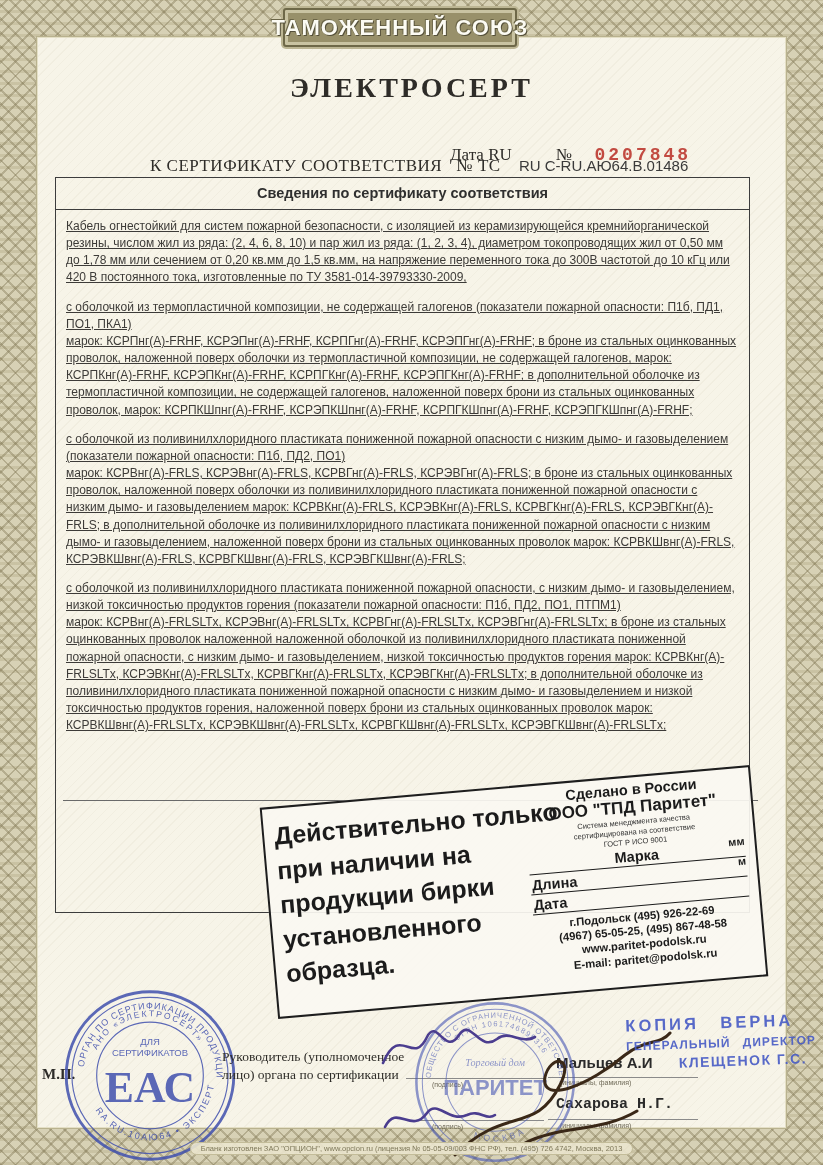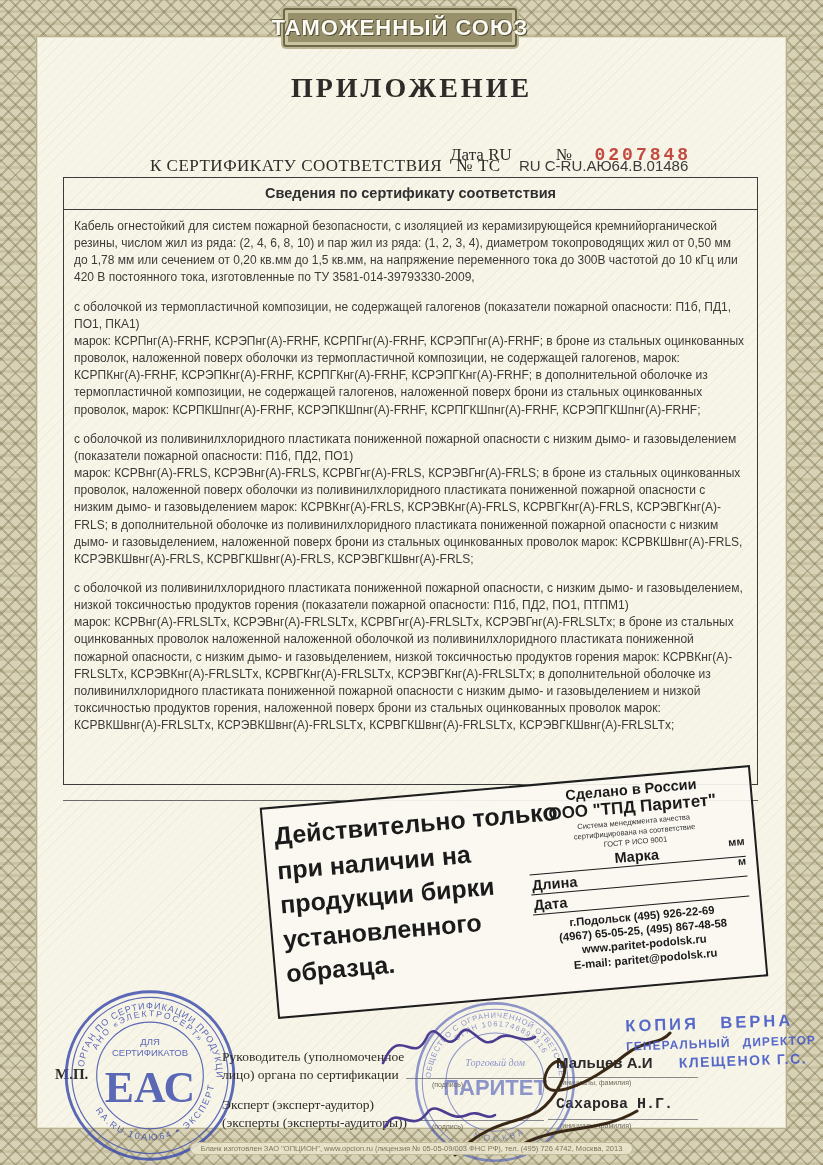--- a/index.html
+++ b/index.html
@@ -34,45 +34,45 @@
   .cert-no { display:inline-block; font-family:"Liberation Sans", sans-serif; font-size:15px;
              color:#3a3a3a; border-bottom:1px solid #8a846a; padding:0 14px 3px 6px; margin-left:8px;
              min-width:235px;margin-top:44px; }
   .series-line { left:450px; top:145px; width:330px; font-family:"Liberation Serif", serif;
                  font-size:17px; color:#2e2c28; white-space:nowrap; }
   .series-no { font-family:"Liberation Mono", monospace; font-weight:bold; font-size:18px;
                color:#c24a41; letter-spacing:3px; margin-left:18px; }
   .series-sign { margin-left:40px; }
 
   
-  .info-box { left:63px; top:177px; width:695px; height:608px; border:1.5px solid #3c3c3c; }
+  .info-box { left:55px; top:177px; width:695px; height:736px; border:1.5px solid #3c3c3c; }
   .info-box .box-title { text-align:center; font-weight:bold; font-size:14.5px; color:#2f2f2f;
                          padding:7px 0 8px; border-bottom:1.5px solid #3c3c3c; }
   .info-box .box-body { padding:8px 10px 0 10px; }
-  .para { white-space:pre-line; font-size:12px; line-height:1.43; color:#3d3b38; margin-bottom:12px; }
+  .para { white-space:pre-line; font-size:12px; line-height:1.43; color:#3d3b38; margin-bottom:12px;text-decoration:underline; }
   .box-underline { left:63px; top:800px; width:695px; border-top:1px solid #6a6a6a; height:0; }
 
   
   .tag-stamp { left:268px; top:786px; width:492px; height:212px; transform:rotate(-5deg);
                background:rgba(250,248,241,.93); border:2.5px solid #1e1e1e; display:flex; z-index:5; }
   .tag-left { width:53%; padding:10px 4px 0 10px; }
   .tag-left div { font-size:25px; font-weight:bold; color:#1b1b1b; line-height:1.38; white-space:nowrap; }
   .tag-right { width:47%; padding:4px 10px 0 2px; color:#1b1b1b; }
   .made-in { text-align:center; font-weight:bold; font-size:14.5px; }
   .company { text-align:center; font-weight:bold; font-size:17px; white-space:nowrap; }
   .qms { text-align:center; font-size:7.5px; line-height:1.3; color:#333; white-space:pre-line; }
   .form-row { position:relative; border-bottom:1.5px solid #1b1b1b; font-size:14.5px; font-weight:bold;
               padding:2px 2px 1px; }
   .form-row .unit { position:absolute; right:0; top:-2px; font-size:11px; font-weight:bold; }
   .form-row.center { text-align:center; }
   .contacts { margin-top:3px; text-align:center; font-size:11.3px; font-weight:bold; line-height:1.25;
               white-space:nowrap; }
 
   
-  .mp { left:55px; top:1066px; font-family:"Liberation Serif", serif; font-weight:bold;
+  .mp { left:42px; top:1066px; font-family:"Liberation Serif", serif; font-weight:bold;
         font-size:15px; color:#2e2c28; }
   .role-label { font-family:"Liberation Serif", serif; font-size:13.5px; color:#2e2c28;
                 line-height:1.33; white-space:pre-line; }
   .sig-line { border-bottom:1px solid #8a8a8a; width:138px; height:0; }
   .caption { font-size:7px; color:#6f6a58; }
   .name { font-size:15px; font-weight:bold; color:#2a2a2a; white-space:nowrap; }
   .name-line { border-bottom:1px solid #8a8a8a; width:150px; height:0; }
 
   
   .copy-stamp { left:626px; top:1013px; width:205px; transform:rotate(-2deg);
@@ -88,21 +88,21 @@
 </style>
 </head>
 <body>
 
 <div class="page">
   <div class="paper"></div>
 
   <div class="abs banner">
     <span>ТАМОЖЕННЫЙ СОЮЗ</span>
   </div>
-  <div class="abs doc-title">ПРИЛОЖЕНИЕ</div>
+  <div class="abs doc-title">ЭЛЕКТРОСЕРТ</div>
   <div class="abs cert-line">
     <span class="lbl">К СЕРТИФИКАТУ СООТВЕТСТВИЯ</span>
     <span class="lbl" style="margin-left:10px;">№ ТС</span>
     <span class="cert-no">RU C-RU.АЮ64.В.01486</span>
   </div>
   <div class="abs series-line">
     <span>Дата RU</span>
     <span class="series-sign">№</span>
     <span class="series-no">0207848</span>
   </div>
@@ -175,22 +175,20 @@
     <text font-size="9.5" fill="#4050ae" letter-spacing="2">
       <textPath href="#eacArcBottom" startOffset="18%">RA.RU.10АЮ64  •  ЭКСПЕРТ</textPath>
     </text>
     <text x="94" y="62" text-anchor="middle" font-size="10" fill="#4050ae">ДЛЯ</text>
     <text x="94" y="74" text-anchor="middle" font-size="10" fill="#4050ae">СЕРТИФИКАТОВ</text>
     <text x="94" y="122" text-anchor="middle" font-size="46" font-weight="bold" fill="#4050ae" style="font-family:'Liberation Serif',serif">ЕАС</text>
   </svg>
 
   <div class="abs role-label" style="left:222px; top:1048px;">Руководитель (уполномоченное
 лицо) органа по сертификации</div>
-  <div class="abs role-label" style="left:222px; top:1096px;">Эксперт (эксперт-аудитор)
-(эксперты (эксперты-аудиторы))</div>
 
   <div class="abs sig-line" style="left:406px; top:1078px;"></div>
   <div class="abs caption" style="left:432px; top:1081px;">(подпись)</div>
   <div class="abs sig-line" style="left:406px; top:1120px;"></div>
   <div class="abs caption" style="left:432px; top:1123px;">(подпись)</div>
 
   <div class="abs name" style="left:556px; top:1054px;">Мальцев А.И</div>
   <div class="abs name-line" style="left:548px; top:1077px;"></div>
   <div class="abs caption" style="left:560px; top:1079px;">(инициалы, фамилия)</div>
   <div class="abs name" style="left:556px; top:1096px;font-family:Liberation Mono, monospace;">Сахарова Н.Г.</div>

